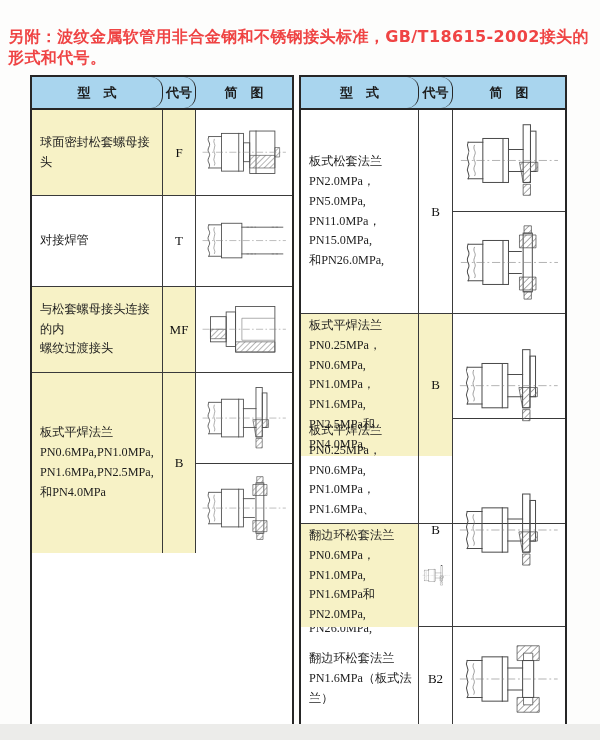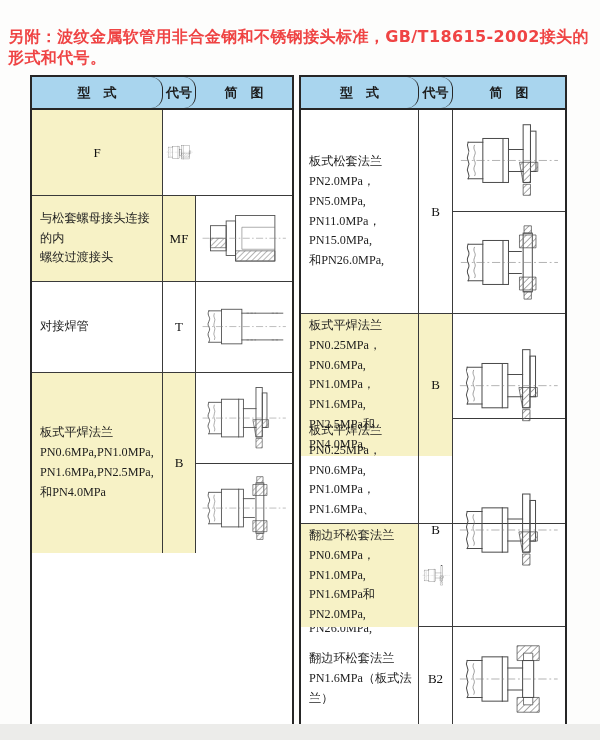--- a/index.html
+++ b/index.html
@@ -63,67 +63,68 @@
 
   <div class="half left">
     <div class="hrow">
       <div class="hcell">型　式</div>
       <div class="hcell">代号</div>
       <div class="hcell last">简　图</div>
     </div>
 
 
     <div class="row" style="height:85px">
+      <div class="cell type yellow">球面密封松套螺母接头</div>
       <div class="cell code yellow">F</div>
       <div class="cell diag last">
           <svg viewBox="0 0 110 84" preserveAspectRatio="xMidYMid meet">
             <path d="M26,22 H10 M26,62 H10" stroke="#4c4c4c" stroke-width="1.1" fill="none" stroke-linecap="square"></path>
             <path d="M10,22 c-3.5,7 3.5,7 0,13.5 c-3.5,7 3.5,7 0,13 c-3.5,7 3.5,7 0,13.5" stroke="#4c4c4c" stroke-width="1.1" fill="none" stroke-linecap="square"></path>
             <path d="M17,25 c-2.5,6 2.5,6 0,11.5 c-2.5,6 2.5,6 0,11.5 c-2.5,6 2.5,6 0,11" stroke="#6a6a6a" stroke-width="0.7" fill="none"></path>
             <rect x="26" y="18" width="28" height="48" stroke="#4c4c4c" stroke-width="1.1" fill="none" stroke-linecap="square"></rect>
             <line x1="48" y1="18" x2="48" y2="66" stroke="#4c4c4c" stroke-width="1.1" fill="none" stroke-linecap="square"></line>
             <rect x="54" y="30" width="8" height="24" stroke="#4c4c4c" stroke-width="1.1" fill="none" stroke-linecap="square"></rect>
             <rect x="62" y="15" width="32" height="54" stroke="#4c4c4c" stroke-width="1.1" fill="none" stroke-linecap="square"></rect>
             <line x1="70" y1="15" x2="70" y2="69" stroke="#4c4c4c" stroke-width="1.1" fill="none" stroke-linecap="square"></line>
             <path d="M62,46 h32 v16 h-32 z" fill="url(#hatch)" stroke="#4c4c4c" stroke-width="0.8"></path>
             <path d="M94,36 h6 v12 h-6 z" fill="url(#hatch)" stroke="#4c4c4c" stroke-width="0.8"></path>
             <path d="M2,42 H108" stroke="#8a8a8a" stroke-width="0.7" stroke-dasharray="9 3 2 3" fill="none"></path>
           </svg>
         </div>
     </div>
 
+
+    <div class="row" style="height:90px">
+      <div class="cell type">对接焊管</div>
+      <div class="cell code">T</div>
+      <div class="cell diag last">
+          <svg viewBox="0 0 110 84" preserveAspectRatio="xMidYMid meet">
+            <path d="M26,22 H10 M26,62 H10" stroke="#4c4c4c" stroke-width="1.1" fill="none" stroke-linecap="square"></path>
+            <path d="M10,22 c-3.5,7 3.5,7 0,13.5 c-3.5,7 3.5,7 0,13 c-3.5,7 3.5,7 0,13.5" stroke="#4c4c4c" stroke-width="1.1" fill="none" stroke-linecap="square"></path>
+            <path d="M17,25 c-2.5,6 2.5,6 0,11.5 c-2.5,6 2.5,6 0,11.5 c-2.5,6 2.5,6 0,11" stroke="#6a6a6a" stroke-width="0.7" fill="none"></path>
+            <rect x="26" y="20" width="26" height="44" stroke="#4c4c4c" stroke-width="1.1" fill="none" stroke-linecap="square"></rect>
+            <path d="M52,25 H104 M52,59 H104" stroke="#4c4c4c" stroke-width="1.1" fill="none" stroke-linecap="square"></path>
+            <path d="M58,25 h12 M58,59 h12 M90,25 h10 M90,59 h10" stroke="#6a6a6a" stroke-width="0.8" stroke-dasharray="3 2" fill="none"></path>
+            <path d="M2,42 H108" stroke="#8a8a8a" stroke-width="0.7" stroke-dasharray="9 3 2 3" fill="none"></path>
+          </svg>
+        </div>
+    </div>
 
     <div class="row" style="height:85px">
       <div class="cell type yellow">与松套螺母接头连接的内
 螺纹过渡接头</div>
       <div class="cell code yellow">MF</div>
       <div class="cell diag last">
           <svg viewBox="0 0 110 84" preserveAspectRatio="xMidYMid meet">
             <rect x="12" y="26" width="20" height="32" stroke="#4c4c4c" stroke-width="1.1" fill="none" stroke-linecap="square"></rect>
             <rect x="32" y="20" width="12" height="44" stroke="#4c4c4c" stroke-width="1.1" fill="none" stroke-linecap="square"></rect>
             <rect x="44" y="13" width="50" height="58" stroke="#4c4c4c" stroke-width="1.1" fill="none" stroke-linecap="square"></rect>
             <path d="M52,28 h42 M52,56 h42 M52,28 v28" stroke="#6a6a6a" stroke-width="0.7" fill="none"></path>
             <path d="M12,42 h20 v12 h-20 z" fill="url(#hatch)" stroke="#4c4c4c" stroke-width="0.8"></path>
             <path d="M44,58 h50 v13 h-50 z" fill="url(#hatch)" stroke="#4c4c4c" stroke-width="0.8"></path>
-            <path d="M2,42 H108" stroke="#8a8a8a" stroke-width="0.7" stroke-dasharray="9 3 2 3" fill="none"></path>
-          </svg>
-        </div>
-    </div>
-
-    <div class="row" style="height:90px">
-      <div class="cell type">对接焊管</div>
-      <div class="cell code">T</div>
-      <div class="cell diag last">
-          <svg viewBox="0 0 110 84" preserveAspectRatio="xMidYMid meet">
-            <path d="M26,22 H10 M26,62 H10" stroke="#4c4c4c" stroke-width="1.1" fill="none" stroke-linecap="square"></path>
-            <path d="M10,22 c-3.5,7 3.5,7 0,13.5 c-3.5,7 3.5,7 0,13 c-3.5,7 3.5,7 0,13.5" stroke="#4c4c4c" stroke-width="1.1" fill="none" stroke-linecap="square"></path>
-            <path d="M17,25 c-2.5,6 2.5,6 0,11.5 c-2.5,6 2.5,6 0,11.5 c-2.5,6 2.5,6 0,11" stroke="#6a6a6a" stroke-width="0.7" fill="none"></path>
-            <rect x="26" y="20" width="26" height="44" stroke="#4c4c4c" stroke-width="1.1" fill="none" stroke-linecap="square"></rect>
-            <path d="M52,25 H104 M52,59 H104" stroke="#4c4c4c" stroke-width="1.1" fill="none" stroke-linecap="square"></path>
-            <path d="M58,25 h12 M58,59 h12 M90,25 h10 M90,59 h10" stroke="#6a6a6a" stroke-width="0.8" stroke-dasharray="3 2" fill="none"></path>
             <path d="M2,42 H108" stroke="#8a8a8a" stroke-width="0.7" stroke-dasharray="9 3 2 3" fill="none"></path>
           </svg>
         </div>
     </div>
 
     <div class="row" style="height:180px">
       <div class="cell type yellow">板式平焊法兰
 PN0.6MPa,PN1.0MPa,
 PN1.6MPa,PN2.5MPa,
 和PN4.0MPa</div>

